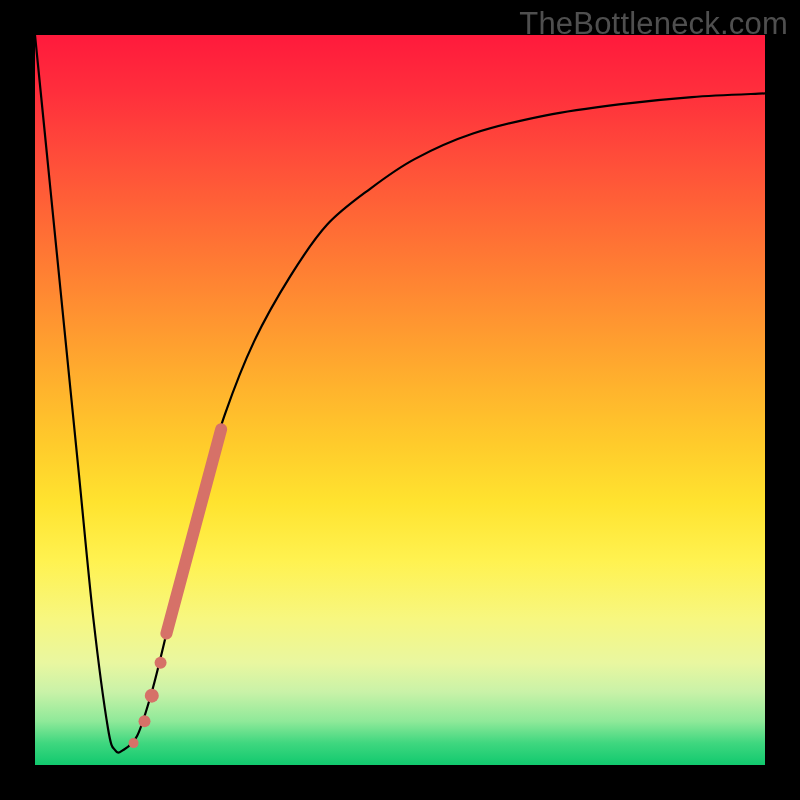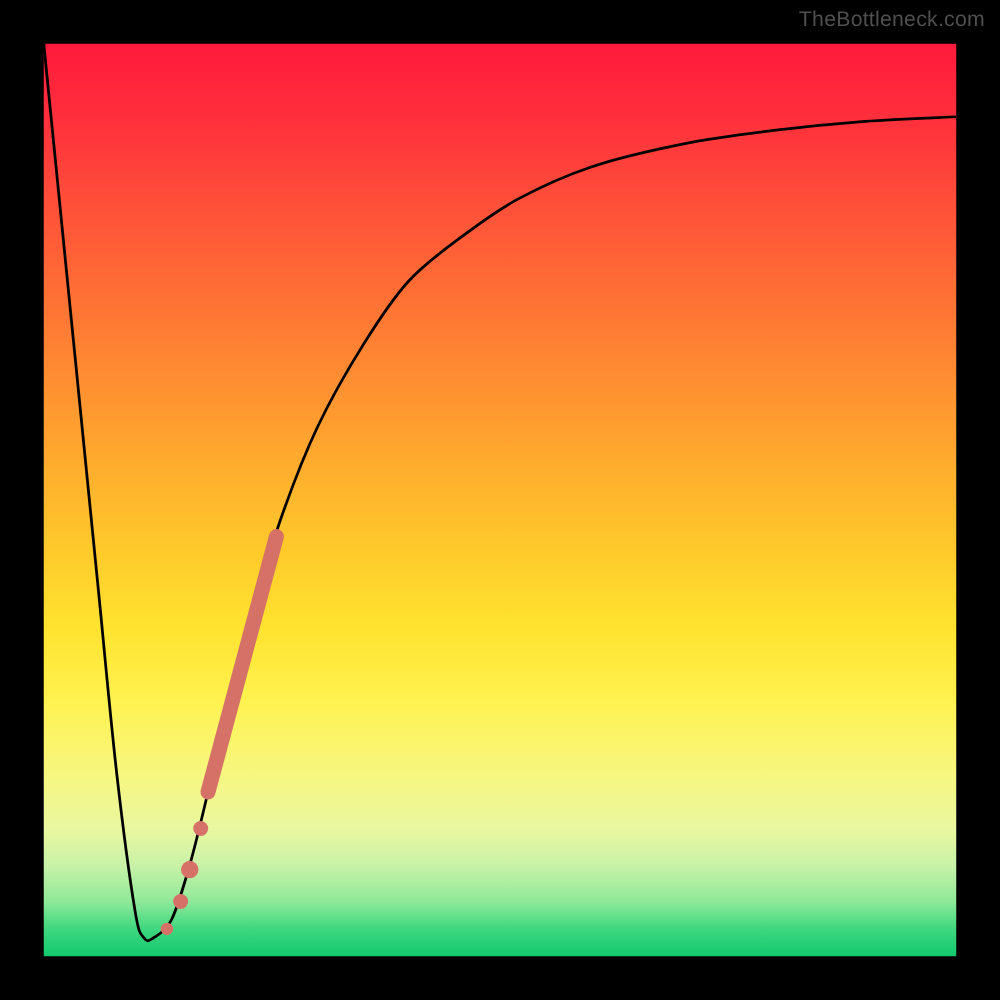--- a/index.html
+++ b/index.html
@@ -41,21 +41,21 @@
       #8fe999 94%,
       #3fd77f 97%,
       #11c96e 100%
     );
   }
   .watermark {
     position: absolute;
     top: 6px;
     right: 12px;
     color: #4f4f4f;
-    font-size: 17px;
+    font-size: 31px;
     font-weight: 400;
     letter-spacing: 0.2px;
     user-select: none;
   }
   svg.curve {
     position: absolute;
     left: 0;
     top: 0;
     width: 730px;
     height: 730px;

